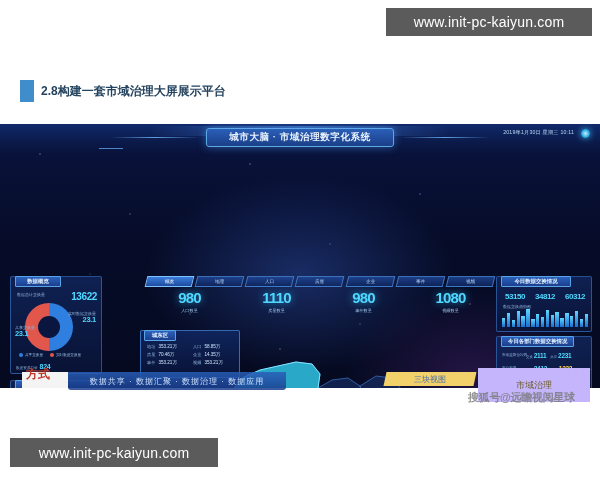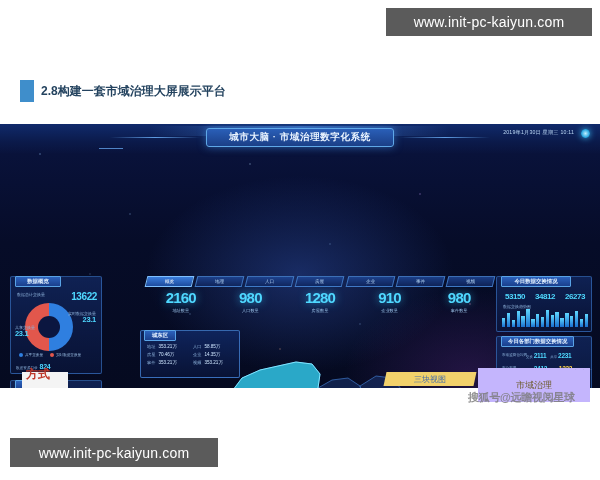--- a/index.html
+++ b/index.html
@@ -281,38 +281,34 @@
       <div class="tab">
           <span>事件</span>
         </div>
       <div class="tab">
           <span>视频</span>
         </div>
     </div>
 
     <div class="kpis">
       <div class="kpi">
-        <b>2160</b>
-        <span>地址数量</span>
-      </div>
-      <div class="kpi">
         <b>980</b>
         <span>人口数量</span>
       </div>
       <div class="kpi">
-        <b>1280</b>
+        <b>1110</b>
         <span>房屋数量</span>
-      </div>
-      <div class="kpi">
-        <b>910</b>
-        <span>企业数量</span>
       </div>
       <div class="kpi">
         <b>980</b>
         <span>事件数量</span>
+      </div>
+      <div class="kpi">
+        <b>1080</b>
+        <span>视频数量</span>
       </div>
     </div>
 
     <div class="map">
       <svg viewBox="0 0 230 170">
         <g fill="rgba(26,52,112,.55)" stroke="#3f78c8" stroke-width="0.7">
           <path d="M30,74 L42,58 L60,50 L78,46 L96,42 L112,44 L120,54 L118,68 L104,78 L96,92 L80,98 L62,96 L46,90 Z"></path>
           <path d="M118,68 L132,60 L148,58 L160,66 L164,80 L156,94 L140,98 L126,92 L116,82 Z"></path>
           <path d="M160,66 L176,56 L192,58 L202,70 L200,86 L186,94 L170,92 L164,80 Z"></path>
           <path d="M96,92 L116,90 L132,96 L140,110 L132,124 L112,130 L94,124 L86,110 Z"></path>
@@ -368,21 +364,21 @@
         </div>
       </div>
     </div>
     <div class="ib-pointer"></div>
 
     <div class="panel rp1">
       <div class="panel-title wide">今日数据交换情况</div>
       <div class="r1-nums">
         <b>53150</b>
         <b>34812</b>
-        <b>26273</b>
+        <b>60312</b>
       </div>
       <div class="r1-sub">数据交换趋势图</div>
       <div class="bars" id="r1-bars">
           <i style="height: 9px;"></i>
           <i style="height: 14px;"></i>
           <i style="height: 7px;"></i>
           <i style="height: 16px;"></i>
           <i style="height: 11px;"></i>
           <i style="height: 18px;"></i>
           <i style="height: 8px;"></i>
@@ -436,20 +432,21 @@
               <b>1123</b>
             </div>
         </div>
       </div>
     </div>
 
   </div>
 
   <div class="footer-white"></div>
   <div class="footer-red">方式</div>
+  <div class="footer-blue">数据共享 · 数据汇聚 · 数据治理 · 数据应用</div>
   <div class="footer-yellowA">
       <span>三块视图</span>
     </div>
   <div class="footer-yellowB">市域治理</div>
   <div class="sohu-wm">搜狐号@远瞻视阅星球</div>
   <div class="hdr-corner">· · ·</div>
 
   <div class="wm-bottom">www.init-pc-kaiyun.com</div>
 </div>
 

